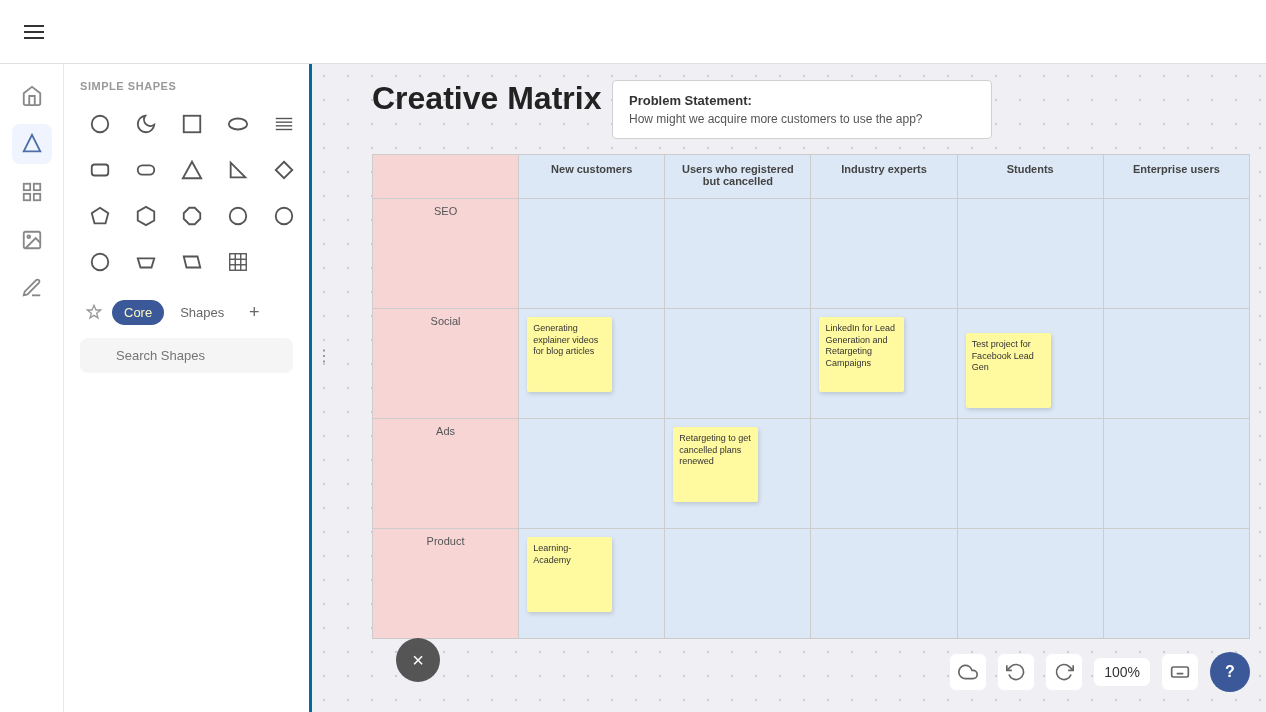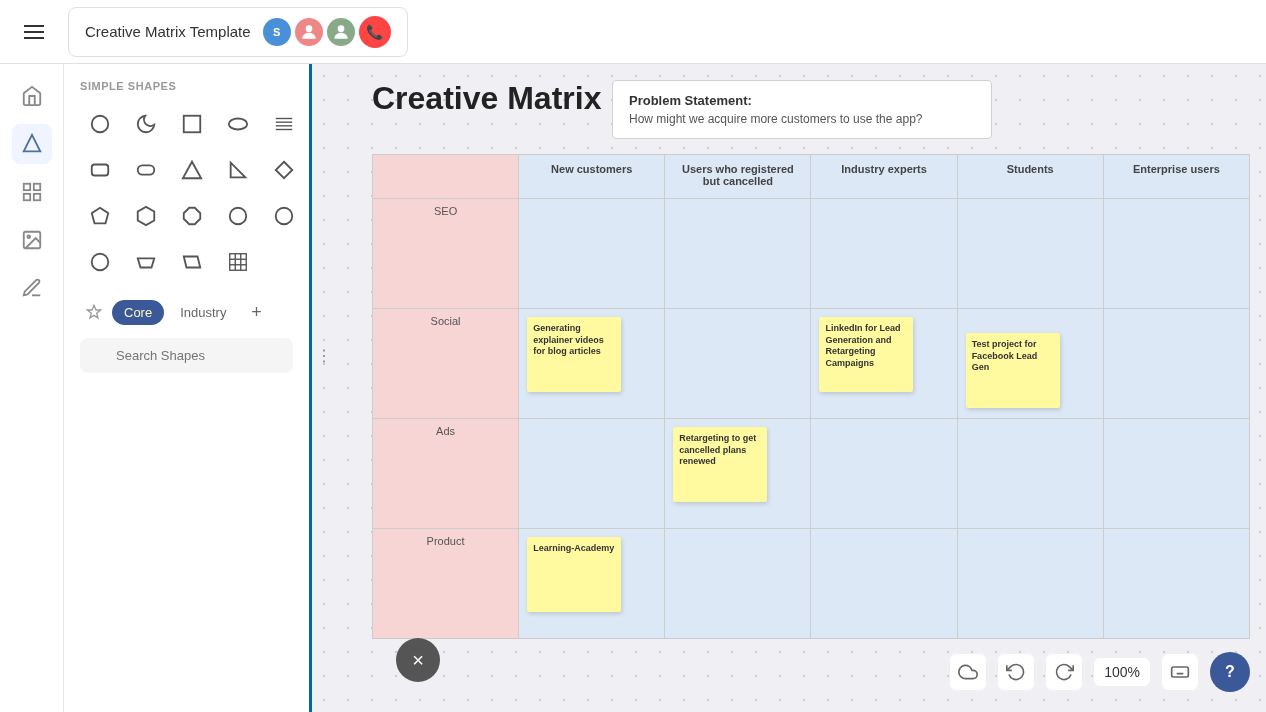--- a/index.html
+++ b/index.html
@@ -221,29 +221,28 @@
       color: #555;
       text-align: center;
       vertical-align: middle;
       width: 80px;
     }
     .cell-blue { background: #dce8f5; }
 
     
     .sticky {
       position: absolute;
-      width: 94px;
+      width: 85px;
       min-height: 75px;
       padding: 6px;
       font-size: 9px;
       line-height: 1.3;
       color: #333;
       box-shadow: 1px 2px 4px rgba(0,0,0,0.15);
       border-radius: 2px;
-      font-weight: bold;
     }
     .sticky-yellow { background: #fff9a0; }
 
     
     .fab-close {
       position: absolute;
       bottom: 30px;
       left: 84px;
       width: 44px; height: 44px;
       background: #555;
@@ -293,40 +292,20 @@
 <body>
 
 <div class="topbar">
   <div class="menu-btn">
     <div class="menu-icon">
       <span></span>
         <span></span>
         <span></span>
     </div>
   </div>
-  <div class="title-area">
-    <span class="title-text">Creative Matrix Template</span>
-    <div class="avatars">
-      <div class="avatar avatar-s">S</div>
-      <div class="avatar avatar-img1">
-
-        <svg width="20" height="20" viewBox="0 0 24 24" fill="white">
-            <circle cx="12" cy="8" r="4"></circle>
-            <path d="M4 20c0-4 3.6-7 8-7s8 3 8 7"></path>
-          </svg>
-      </div>
-      <div class="avatar avatar-img2">
-        <svg width="20" height="20" viewBox="0 0 24 24" fill="white">
-            <circle cx="12" cy="8" r="4"></circle>
-            <path d="M4 20c0-4 3.6-7 8-7s8 3 8 7"></path>
-          </svg>
-      </div>
-      <div class="call-icon">📞</div>
-    </div>
-  </div>
 </div>
 
 <div class="main">
 
   <div class="sidebar">
     <div class="sidebar-icon">
       <svg width="22" height="22" viewBox="0 0 24 24" fill="none" stroke="#888" stroke-width="2">
           <path d="M3 9l9-7 9 7v11a2 2 0 01-2 2H5a2 2 0 01-2-2z"></path>
           <polyline points="9,22 9,12 15,12 15,22"></polyline>
         </svg>
@@ -471,21 +450,21 @@
       </div>
     </div>
 
     <div class="shapes-tabs">
       <div class="sidebar-icon" style="width:28px;height:28px;color:#999;">
         <svg width="16" height="16" viewBox="0 0 24 24" fill="none" stroke="#999" stroke-width="2">
             <polygon points="12,2 15,9 22,9 16,14 18,21 12,17 6,21 8,14 2,9 9,9"></polygon>
           </svg>
       </div>
       <div class="shapes-tab active">Core</div>
-      <div class="shapes-tab">Industry</div>
+      <div class="shapes-tab">Shapes</div>
       <div class="shapes-tab-add">+</div>
     </div>
 
     <div class="search-bar">
       <svg width="16" height="16" viewBox="0 0 24 24" fill="none" stroke="#999" stroke-width="2">
           <circle cx="11" cy="11" r="7"></circle>
           <line x1="21" y1="21" x2="16.65" y2="16.65"></line>
         </svg>
       <input type="text" placeholder="Search Shapes" style="">
       <span class="search-more">⋮</span>

